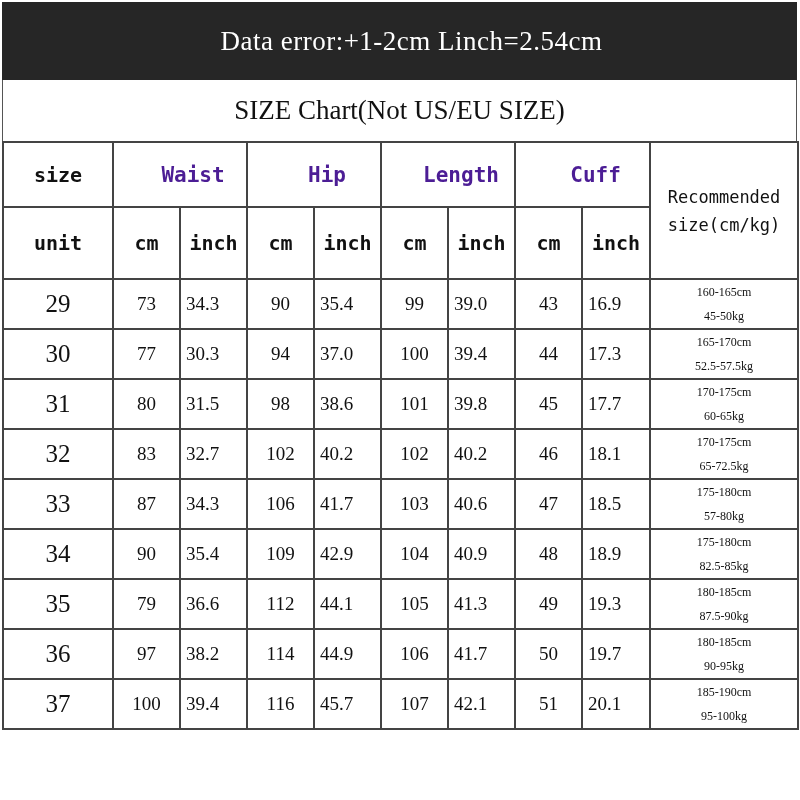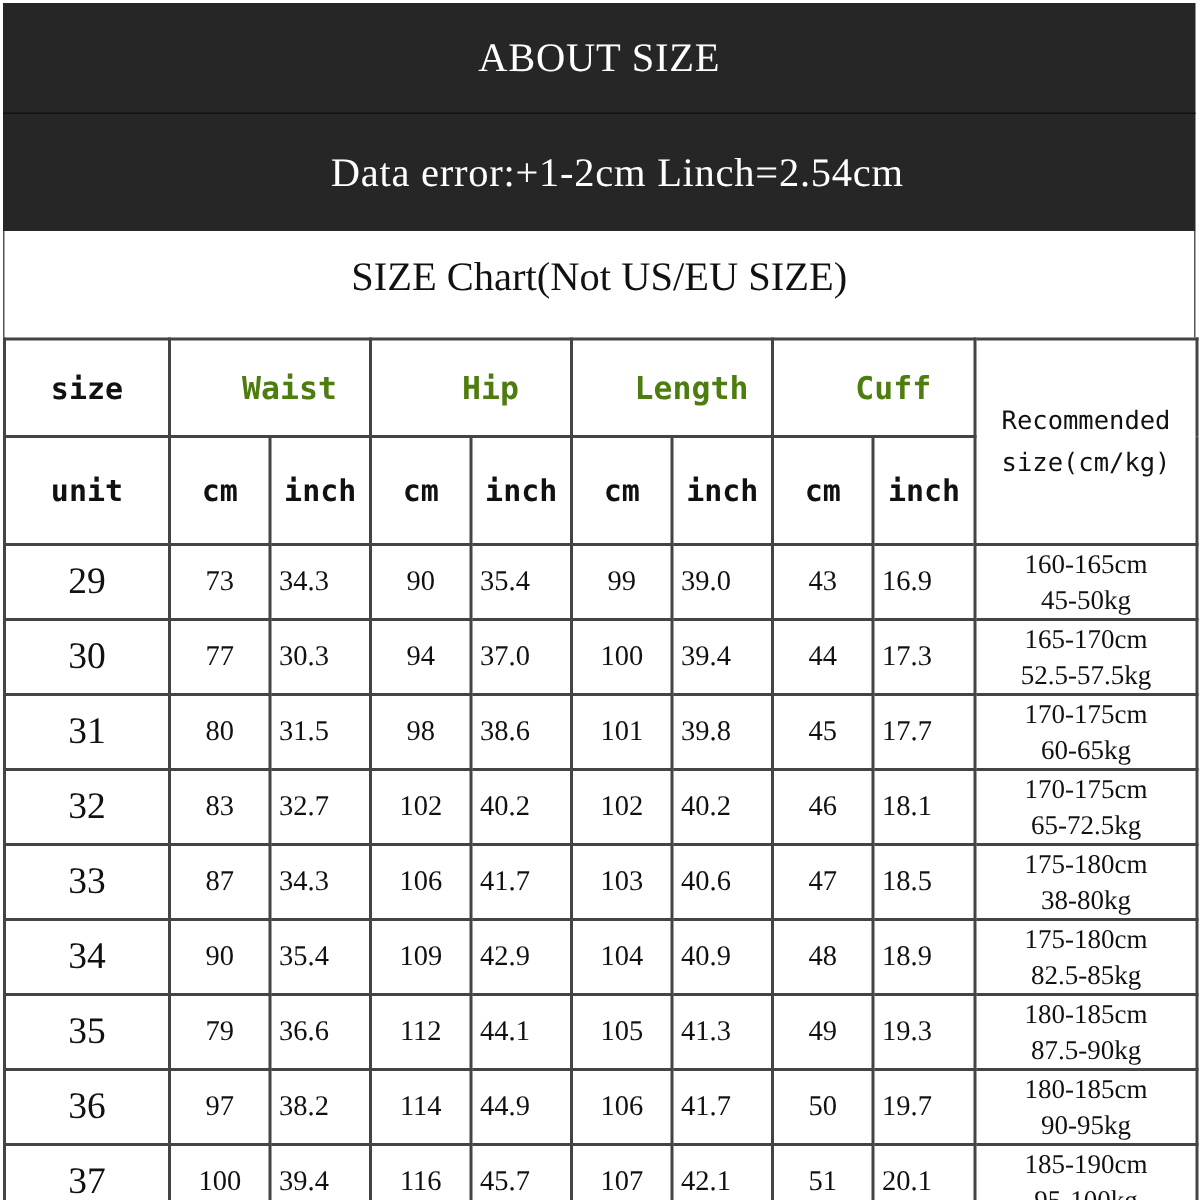--- a/index.html
+++ b/index.html
@@ -3,43 +3,42 @@
 <meta charset="utf-8">
 <style>
   html, body { margin: 0; padding: 0; background: #ffffff; }
   body { width: 800px; height: 800px; position: relative; overflow: hidden;
          font-family: "DejaVu Serif", "Liberation Serif", serif; }
   .wrap { position: absolute; left: 2px; top: 2px; width: 795px; }
   .banner { background: #262626; color: #ffffff; text-align: center;
             font-family: "Liberation Serif", "DejaVu Serif", serif; border-bottom: 1px solid #111; }
   .banner.b1 { height: 73px; line-height: 73px; font-size: 27px; letter-spacing: 0.5px; }
   .banner.b2 { height: 78px; line-height: 78px; font-size: 27px; letter-spacing: 0.5px; border-bottom: none; padding-left: 24px; }
-  .subtitle { height: 71px; line-height: 60px; text-align: center; font-size: 27px;
+  .subtitle { height: 61px; line-height: 60px; text-align: center; font-size: 27px;
               font-family: "Liberation Serif", "DejaVu Serif", serif; color: #111;
               border-left: 1px solid #555; border-right: 1px solid #555; }
   table { border-collapse: collapse; width: 795px; table-layout: fixed; }
   td { border: 2px solid #444; text-align: center; vertical-align: middle; padding: 0; color: #111; }
   .hdr-row td { height: 63px; }
   .unit-row td { height: 70px; }
   .data-row td { height: 45.5px; }
-  .grp { color: #4d7c0f; font-weight: bold; font-size: 21px; font-family: "DejaVu Sans Mono", "Liberation Mono", monospace; padding-left: 26px; }
+  .grp { color: #4c1d95; font-weight: bold; font-size: 21px; font-family: "DejaVu Sans Mono", "Liberation Mono", monospace; padding-left: 26px; }
   .lbl { font-weight: bold; font-size: 20px; font-family: "DejaVu Sans Mono", "Liberation Mono", monospace; }
   .unit { font-weight: bold; font-size: 20px; font-family: "DejaVu Sans Mono", "Liberation Mono", monospace; }
   .rec-h { font-size: 17px; font-family: "DejaVu Sans Mono", "Liberation Mono", monospace; line-height: 28px; }
   .size-val { font-size: 25px; font-family: "Liberation Serif", "DejaVu Serif", serif; border-radius: 17px; }
   .num { font-size: 19px; font-family: "Liberation Serif", "DejaVu Serif", serif; }
   .num.left { text-align: left; padding-left: 5px; }
-  .rec { font-size: 18px; font-family: "Liberation Serif", "DejaVu Serif", serif; line-height: 24px; }
+  .rec { font-size: 12px; font-family: "Liberation Serif", "DejaVu Serif", serif; line-height: 24px; }
   .rec span { display: block; }
 </style>
 </head>
 <body>
 
 <div class="wrap">
-  <div class="banner b1">ABOUT SIZE</div>
   <div class="banner b2">Data error:+1-2cm Linch=2.54cm</div>
   <div class="subtitle">SIZE Chart(Not US/EU SIZE)</div>
 
   <table>
     <colgroup>
       <col style="width:110px">
         <col style="width:67px">
         <col style="width:67px">
         <col style="width:67px">
         <col style="width:67px">
@@ -139,21 +138,21 @@
           <td class="num">87</td>
           <td class="num left">34.3</td>
           <td class="num">106</td>
           <td class="num left">41.7</td>
           <td class="num">103</td>
           <td class="num left">40.6</td>
           <td class="num">47</td>
           <td class="num left">18.5</td>
           <td class="rec">
             <span>175-180cm</span>
-            <span>38-80kg</span>
+            <span>57-80kg</span>
           </td>
         </tr>
         <tr class="data-row">
           <td class="size-val">34</td>
           <td class="num">90</td>
           <td class="num left">35.4</td>
           <td class="num">109</td>
           <td class="num left">42.9</td>
           <td class="num">104</td>
           <td class="num left">40.9</td>

